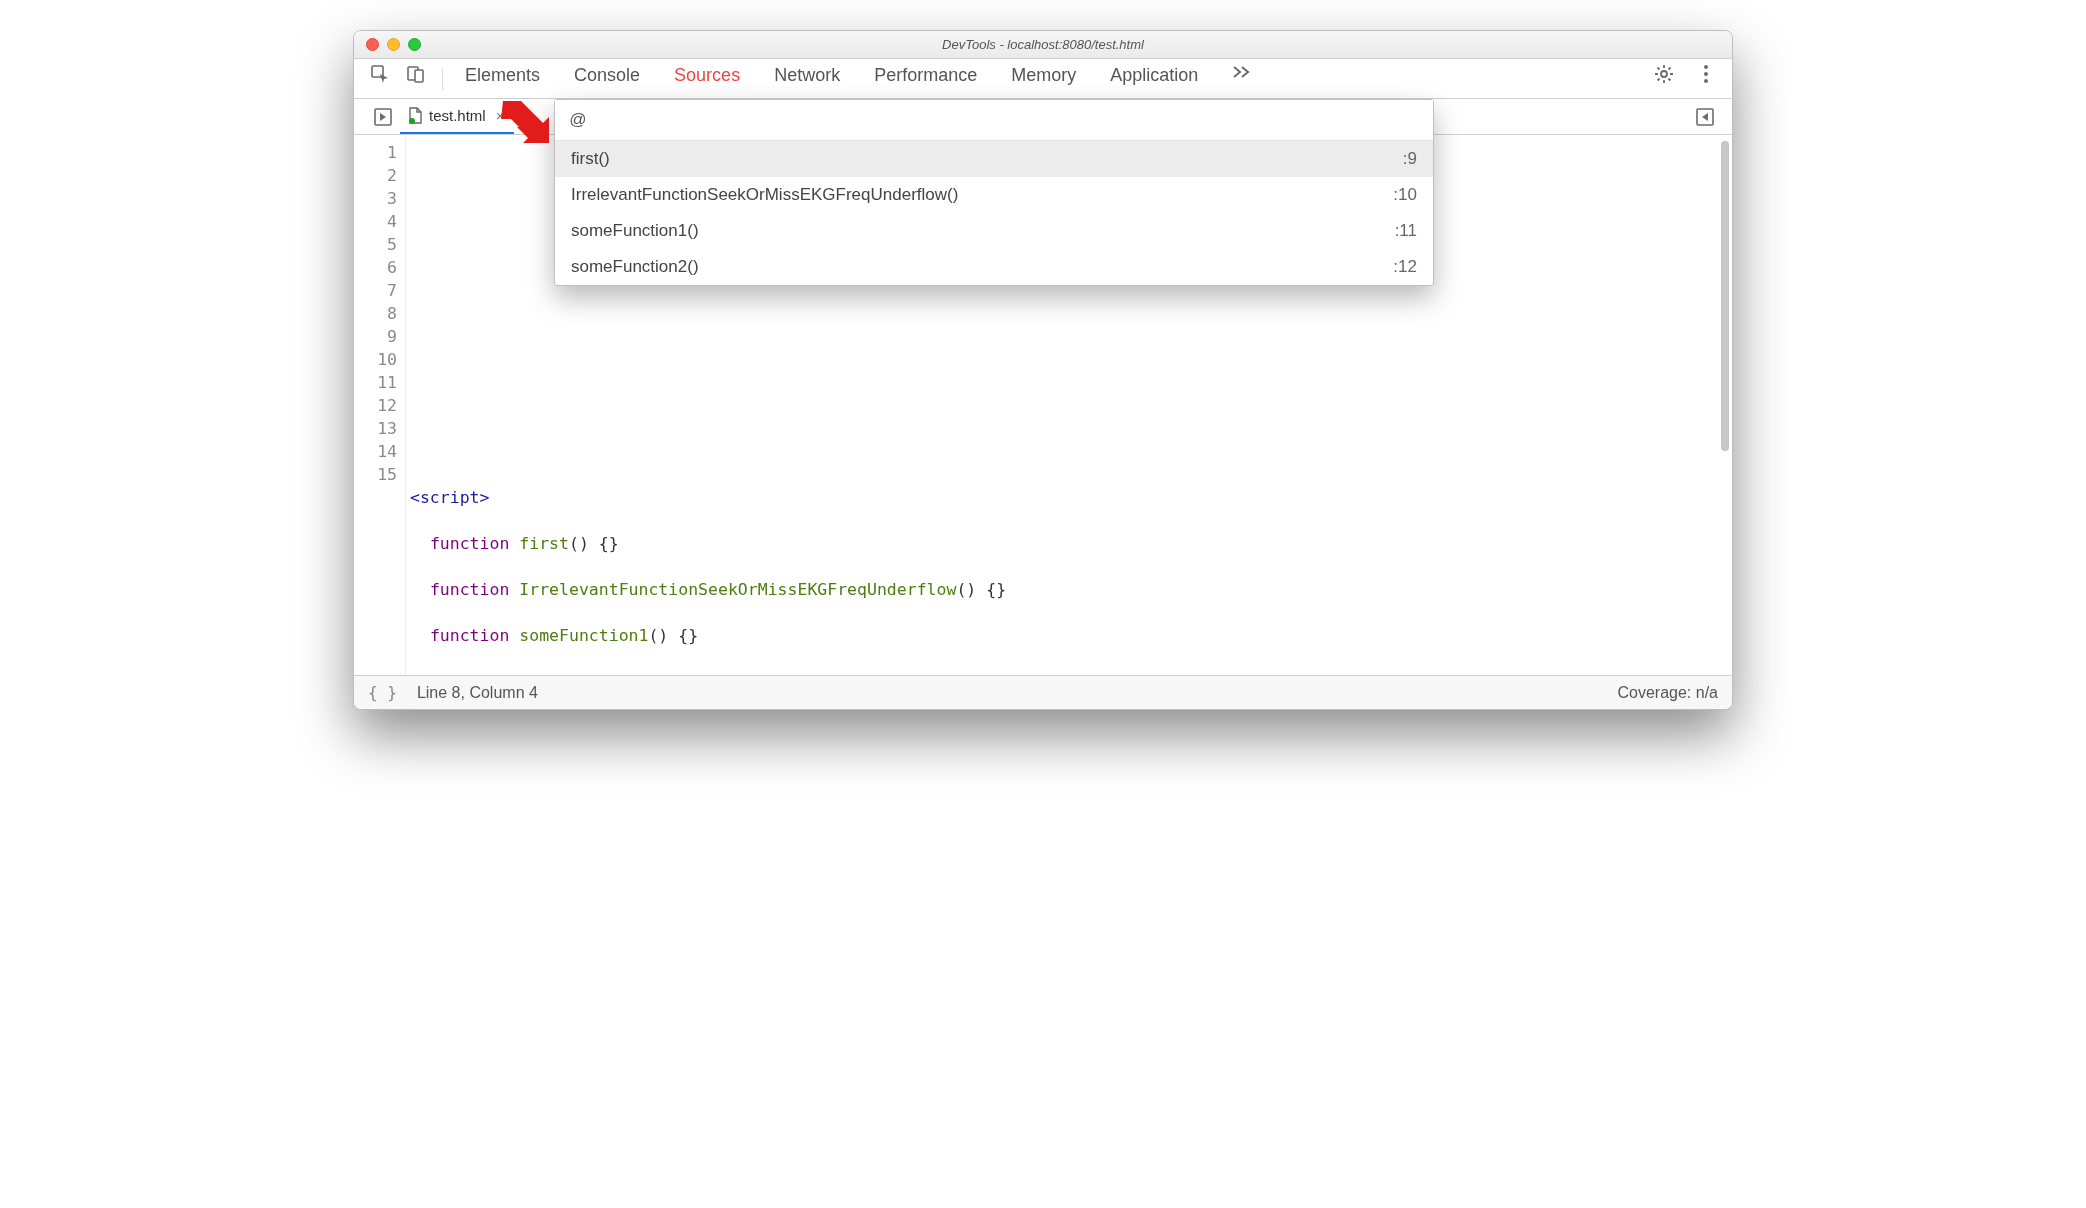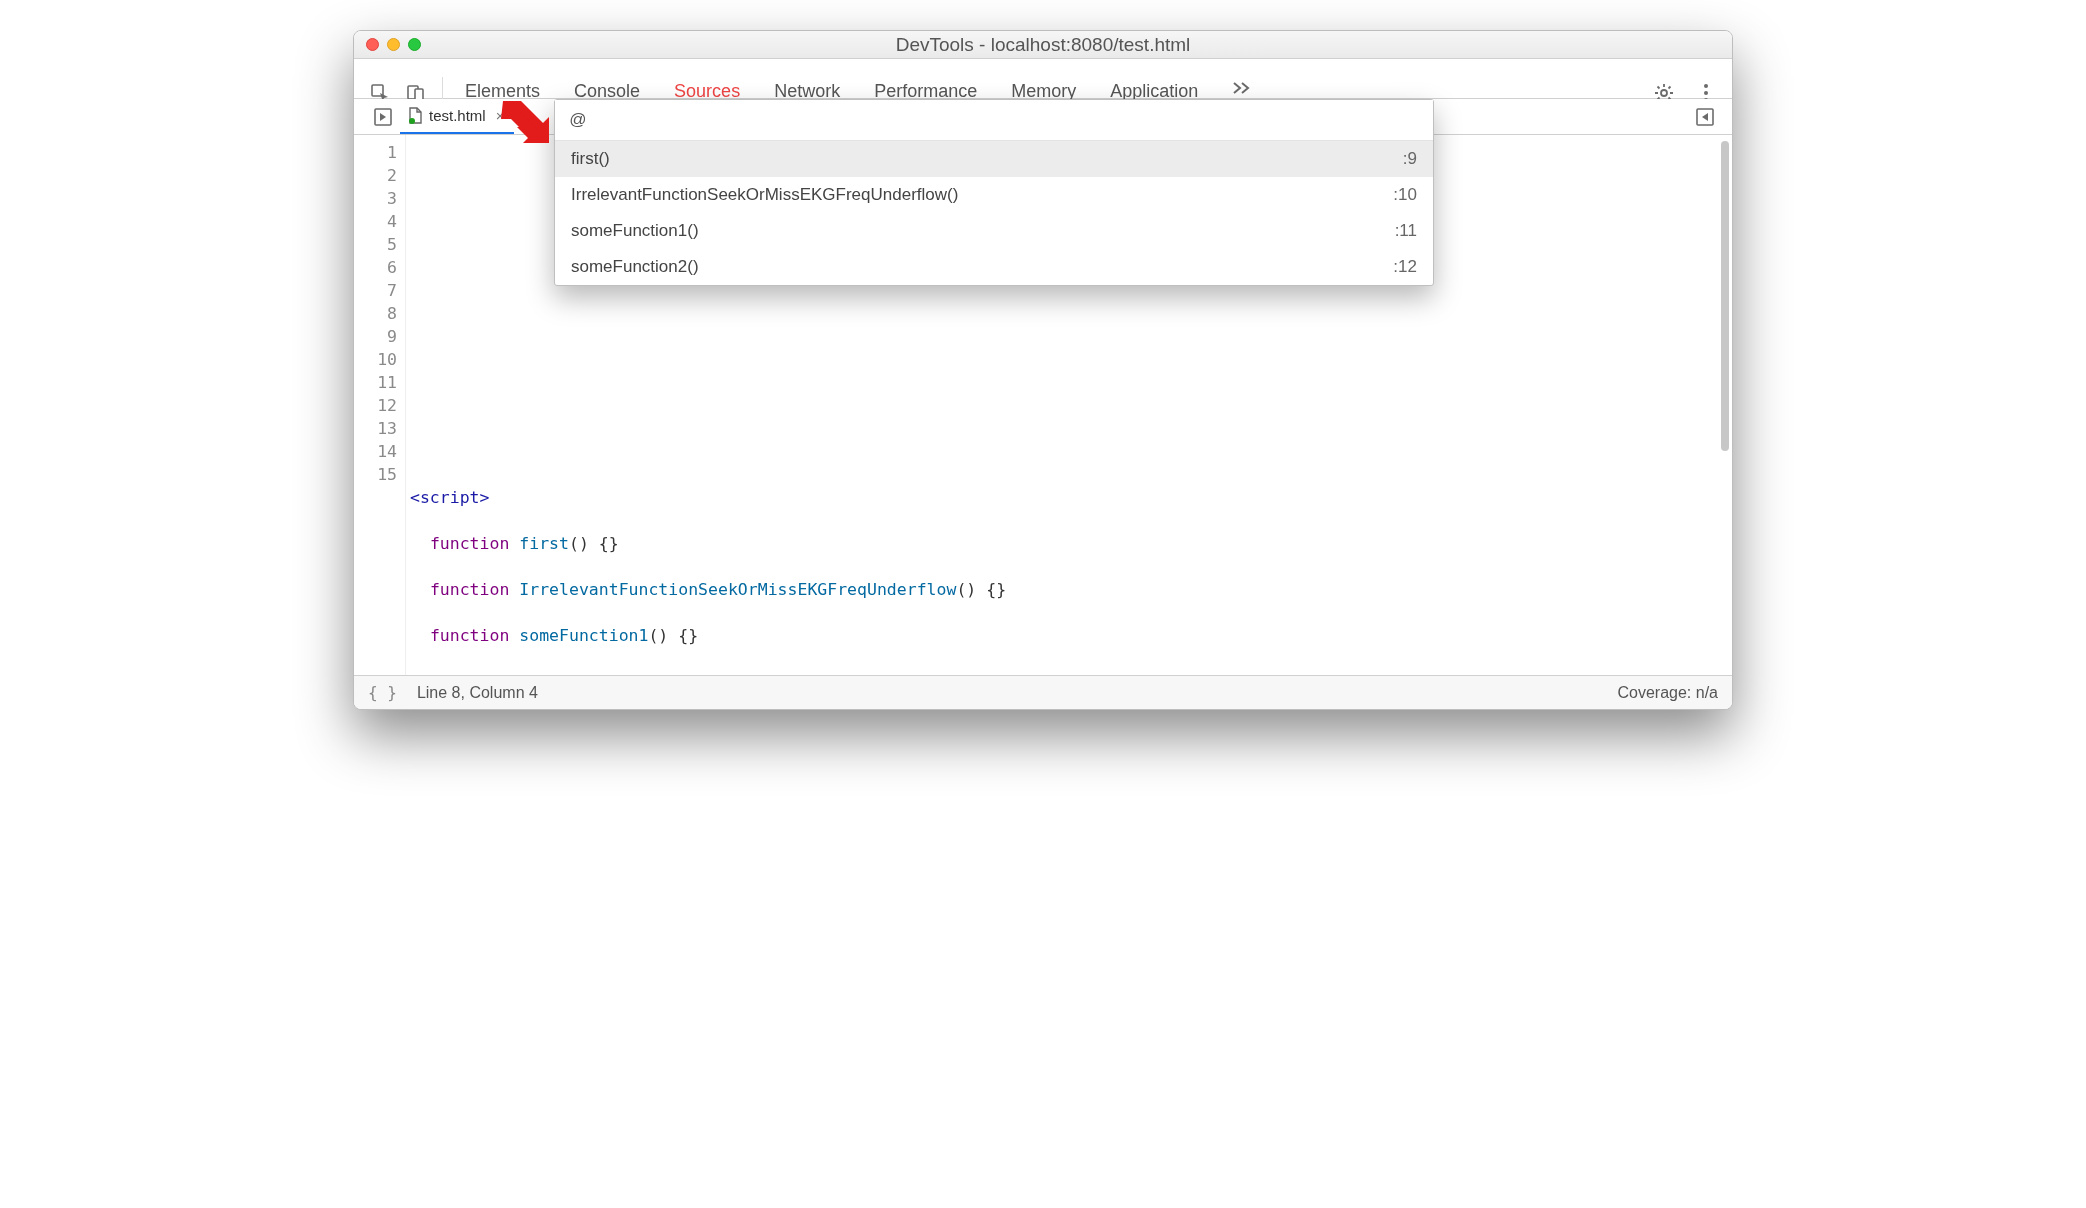--- a/index.html
+++ b/index.html
@@ -39,30 +39,31 @@
   }
   .light { width: 13px; height: 13px; border-radius: 50%; }
   .light.red { background:#ff5f57; border:1px solid #e0443e; }
   .light.yellow { background:#ffbd2e; border:1px solid #dea123; }
   .light.green { background:#28c940; border:1px solid #1aab29; }
   .title {
     position: absolute;
     left: 0; right: 0;
     text-align: center;
     color: #555;
-    font-size: 19px;
+    font-size: 13px;
     pointer-events: none;
+    font-style: italic;
   }
   
   .toolbar {
     height: 40px;
     border-bottom: 1px solid #d0d0d0;
     display: flex;
-    align-items: flex-start;
-    padding: 18px 10px;
+    align-items: flex-end;
+    padding: 8px 10px;
     gap: 4px;
   }
   .toolbar .icon-btn {
     width: 32px; height: 32px;
     display:flex; align-items:center; justify-content:center;
     color:#6b6b6b;
     border-radius:3px;
     cursor:pointer;
   }
   .toolbar .sep {
@@ -127,21 +128,21 @@
     padding: 6px 8px 6px 12px;
     border-right:1px solid #eee;
     user-select:none;
     min-width: 52px;
   }
   .gutter .ln { height:23px; }
   .codebody { padding: 6px 0 6px 4px; white-space:pre; }
   .codebody .row { height:23px; }
   .tok-tag { color:#1a1aa6; }
   .tok-kw  { color:#7f007f; }
-  .tok-fn  { color:#0369a1; }
+  .tok-fn  { color:#4d7c0f; }
   .tok-punc{ color:#333; }
   
   .popup {
     position:absolute;
     top: 0px;
     left: 200px;
     width: 880px;
     background:#fff;
     border:1px solid #bfbfbf;
     border-radius:3px;

